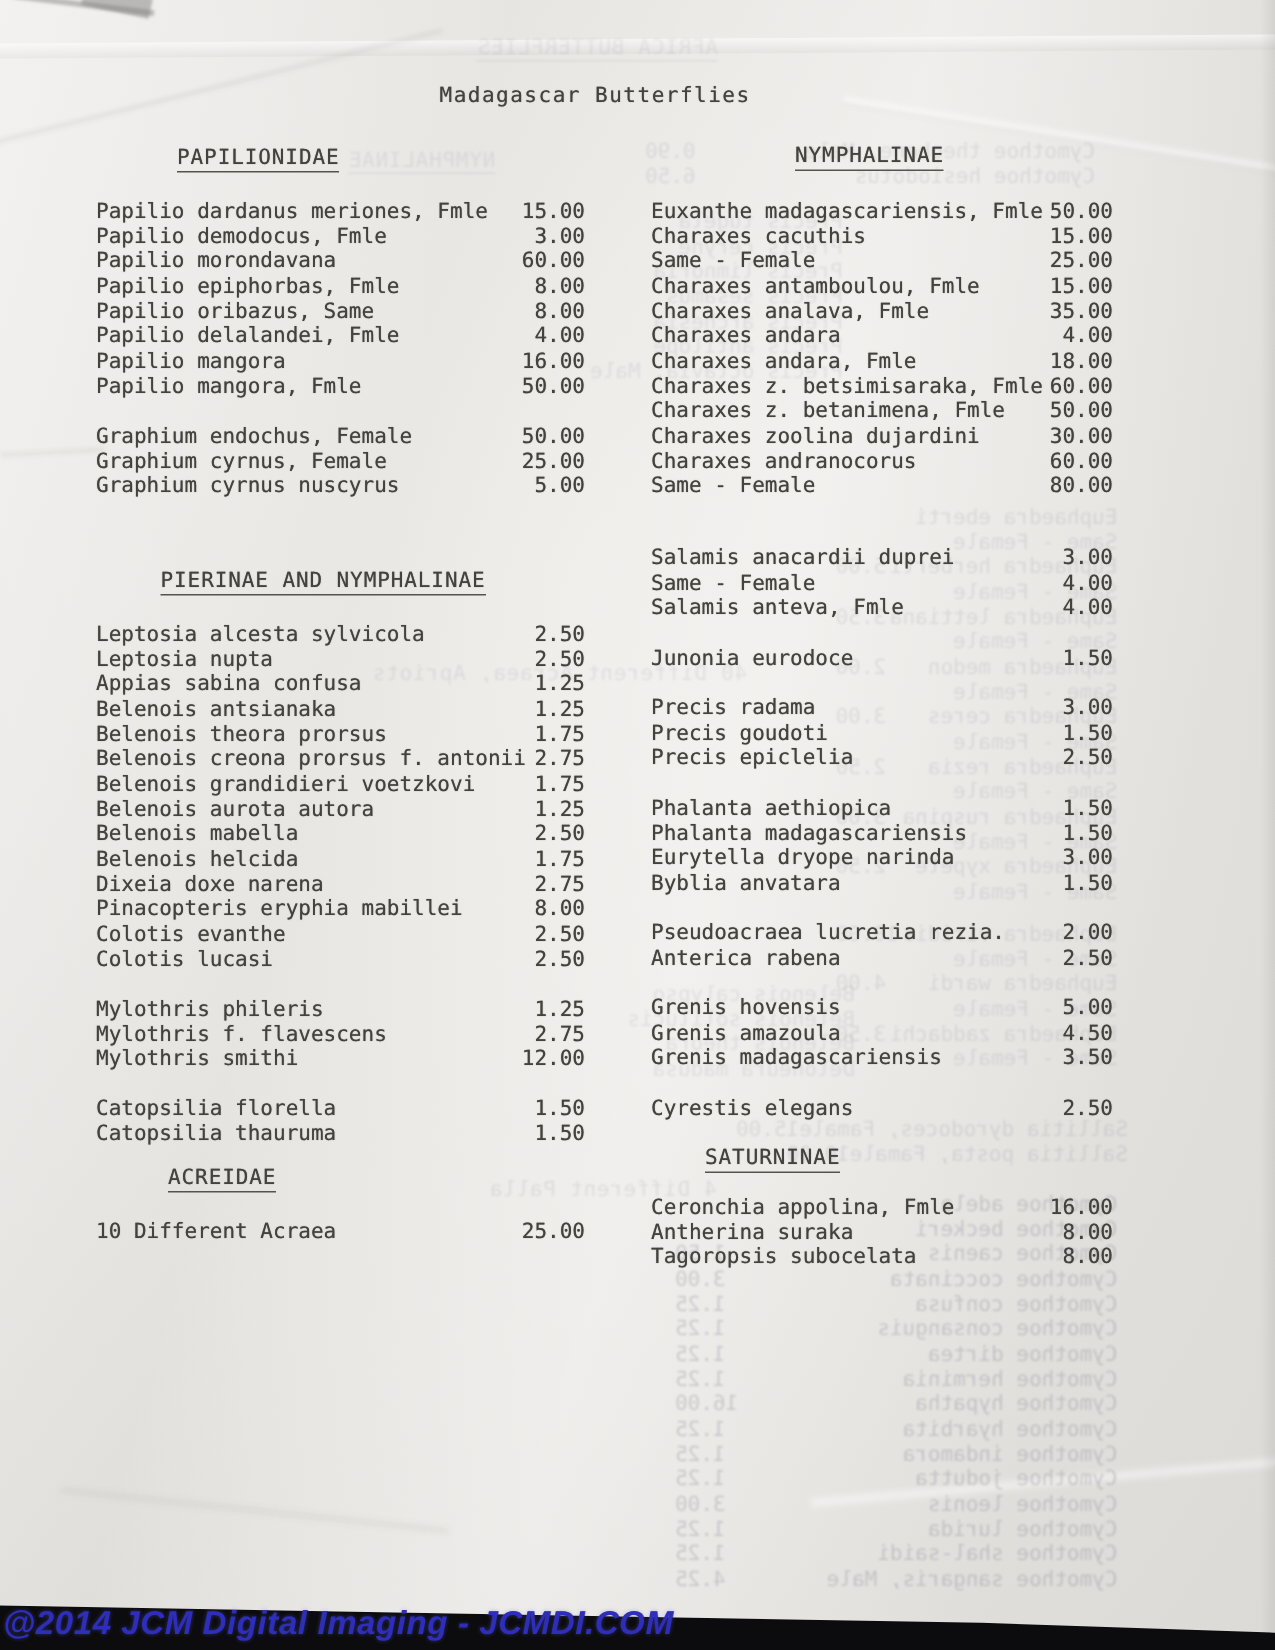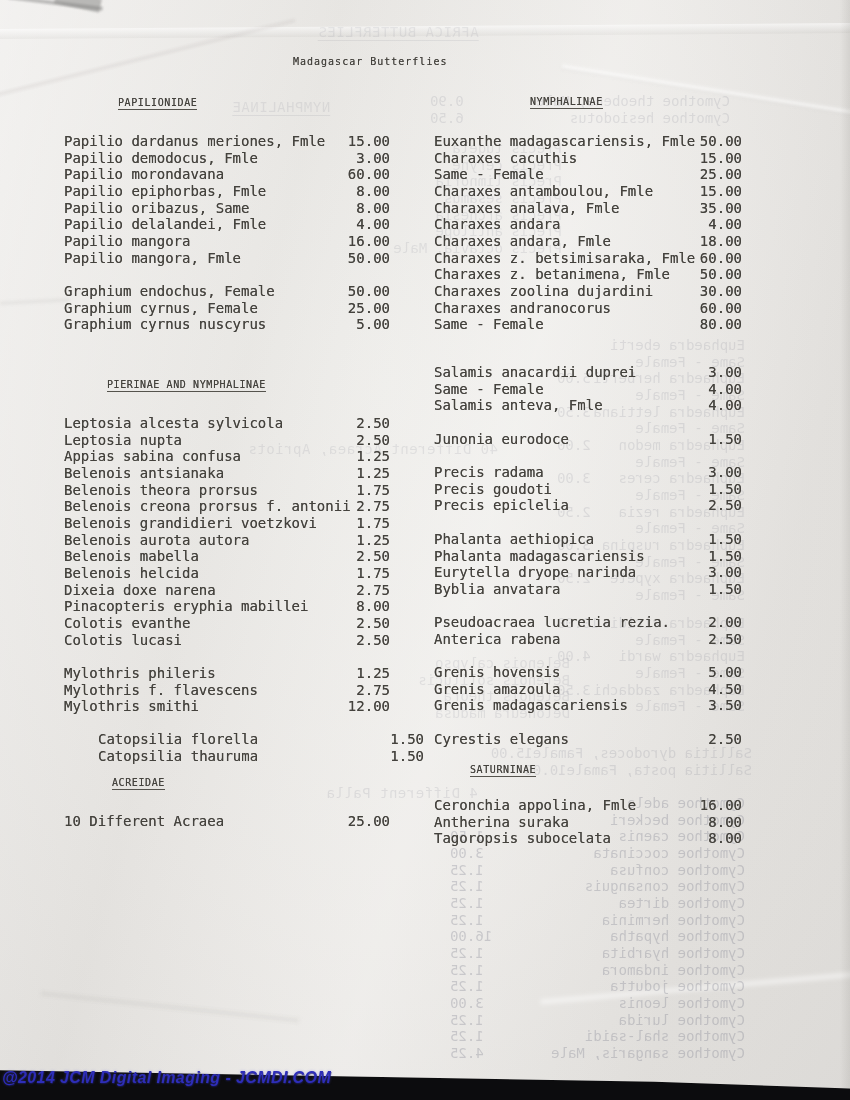--- a/index.html
+++ b/index.html
@@ -4,37 +4,37 @@
 <style>
   html,body{margin:0;padding:0;background:#0c0c0e;}
   .page{position:relative;width:850px;height:1100px;overflow:hidden;background:#0c0c0e;
         font-family:"DejaVu Sans Mono","Liberation Mono",monospace;}
   .paper{position:absolute;inset:0;
     background:
       linear-gradient(105deg, rgba(255,255,255,.45), rgba(90,88,82,.04) 30%, rgba(255,255,255,.22) 55%, rgba(90,88,82,.05) 82%),
       radial-gradient(ellipse at 45% 35%, #f1f0ed 0%, #ebe9e6 55%, #e3e1de 100%);
     clip-path:polygon(0 0, 100% 0, 100% 98.95%, 77% 98.35%, 0 97.3%);}
   .crease{position:absolute;pointer-events:none;}
-  .txt{position:absolute;color:#44423d;font-size:10px;z-index:2;
+  .txt{position:absolute;color:#44423d;font-size:14px;z-index:2;
        text-shadow:0 0 .6px rgba(68,66,61,.75);}
   .title{letter-spacing:1px;}
   .sec-hdr{letter-spacing:.6px;border-bottom:1.4px solid #55534d;padding-bottom:1px;}
   .group{position:absolute;z-index:2;}
   .row{display:flex;justify-content:space-between;height:16.67px;line-height:16.67px;
        font-size:14px;color:#44423d;text-shadow:0 0 .6px rgba(68,66,61,.75);}
   .nm{white-space:pre;}
   .pr{white-space:pre;}
   .ghost{position:absolute;z-index:1;transform:scaleX(-1);filter:blur(.6px);color:#6d6f80;}
   .ghost .row{color:#6d6f80;text-shadow:none;}
   .ghost-single{position:absolute;z-index:1;transform:scaleX(-1);filter:blur(.7px);
        color:#6d6f80;font-size:14px;letter-spacing:.5px;}
   .ghost-underline{border-bottom:1.2px solid #6d6f80;}
   .watermark{position:absolute;left:2px;top:1069px;z-index:6;
        font-family:"Liberation Sans",sans-serif;font-style:italic;font-weight:bold;
-       font-size:16px;letter-spacing:.4px;color:#2e2eb8;
+       font-size:22px;letter-spacing:.4px;color:#2e2eb8;
        text-shadow:.5px .5px 0 rgba(20,20,90,.6),0 0 3px rgba(100,100,235,.4);}
 </style>
 </head>
 <body>
 
 <div class="page">
   <div class="paper">
 
     <div class="crease" style="left:0;top:26px;width:100%;height:10px;background:linear-gradient(rgba(255,255,255,.55),rgba(120,118,112,.07));transform:rotate(-.4deg);"></div>
     <div class="crease" style="left:-40px;top:60px;width:340px;height:3px;background:rgba(120,118,112,.12);transform:rotate(-14deg);filter:blur(1.5px);"></div>
@@ -409,21 +409,21 @@
         </div>
         <div class="row">
           <span class="nm">Mylothris f. flavescens</span>
           <span class="pr">2.75</span>
         </div>
         <div class="row">
           <span class="nm">Mylothris smithi</span>
           <span class="pr">12.00</span>
         </div>
       </div>
-    <div class="group" style="left:64px;top:731px;width:326px;margin-left:34px;">
+    <div class="group" style="left:64px;top:731px;width:326px;">
 
     <div class="row">
           <span class="nm">Catopsilia florella</span>
           <span class="pr">1.50</span>
         </div>
         <div class="row">
           <span class="nm">Catopsilia thauruma</span>
           <span class="pr">1.50</span>
         </div>
       </div>

